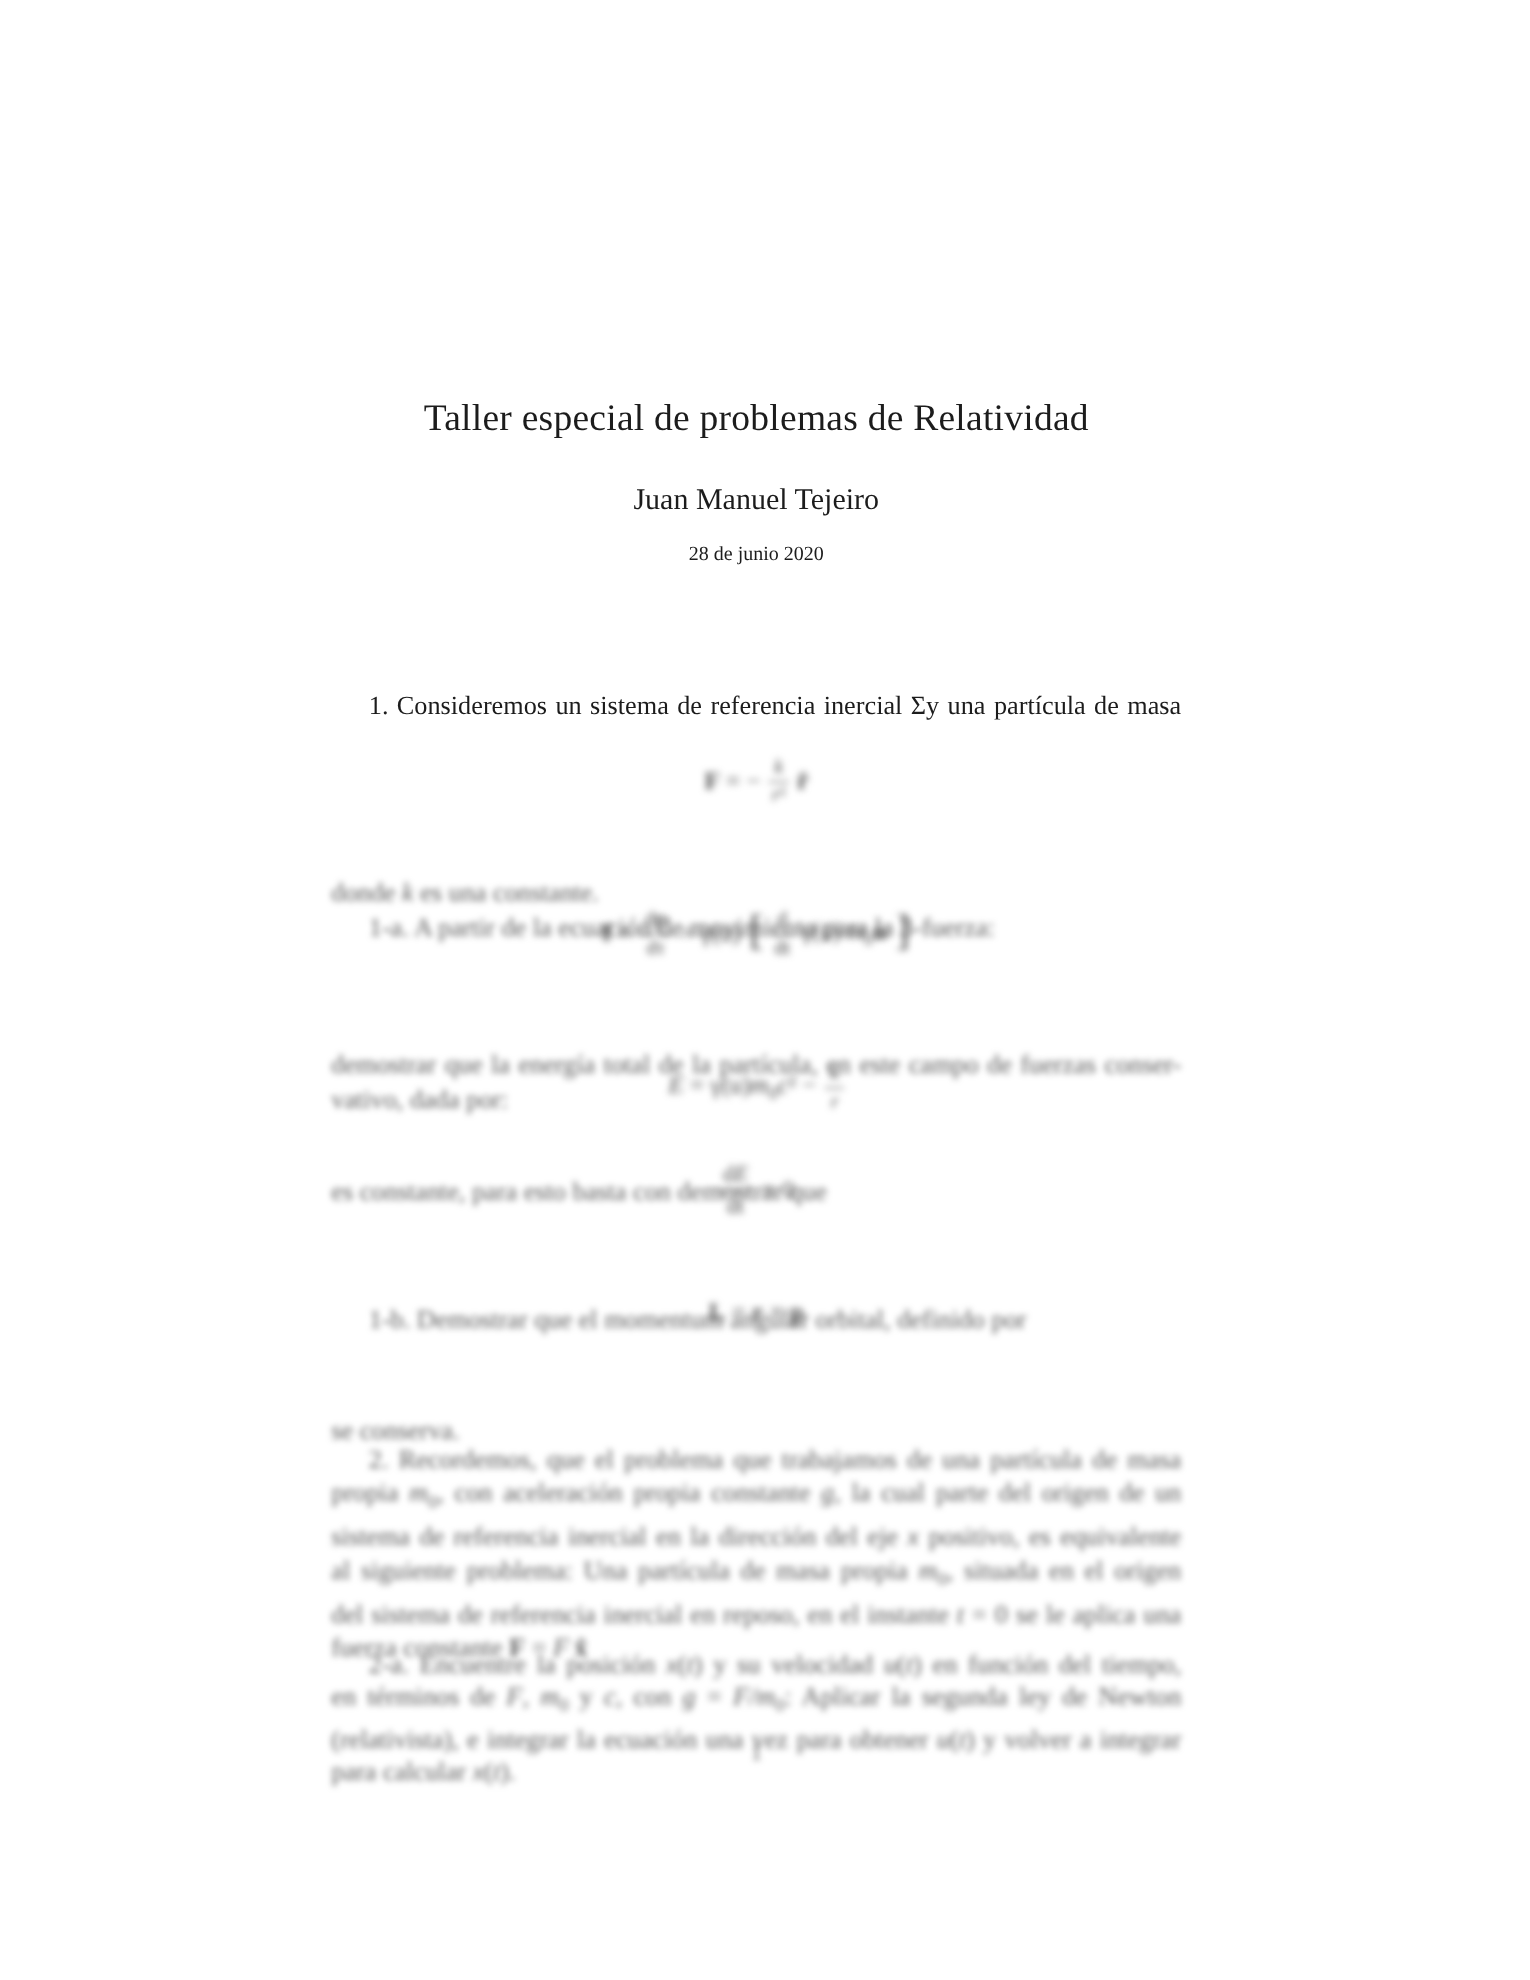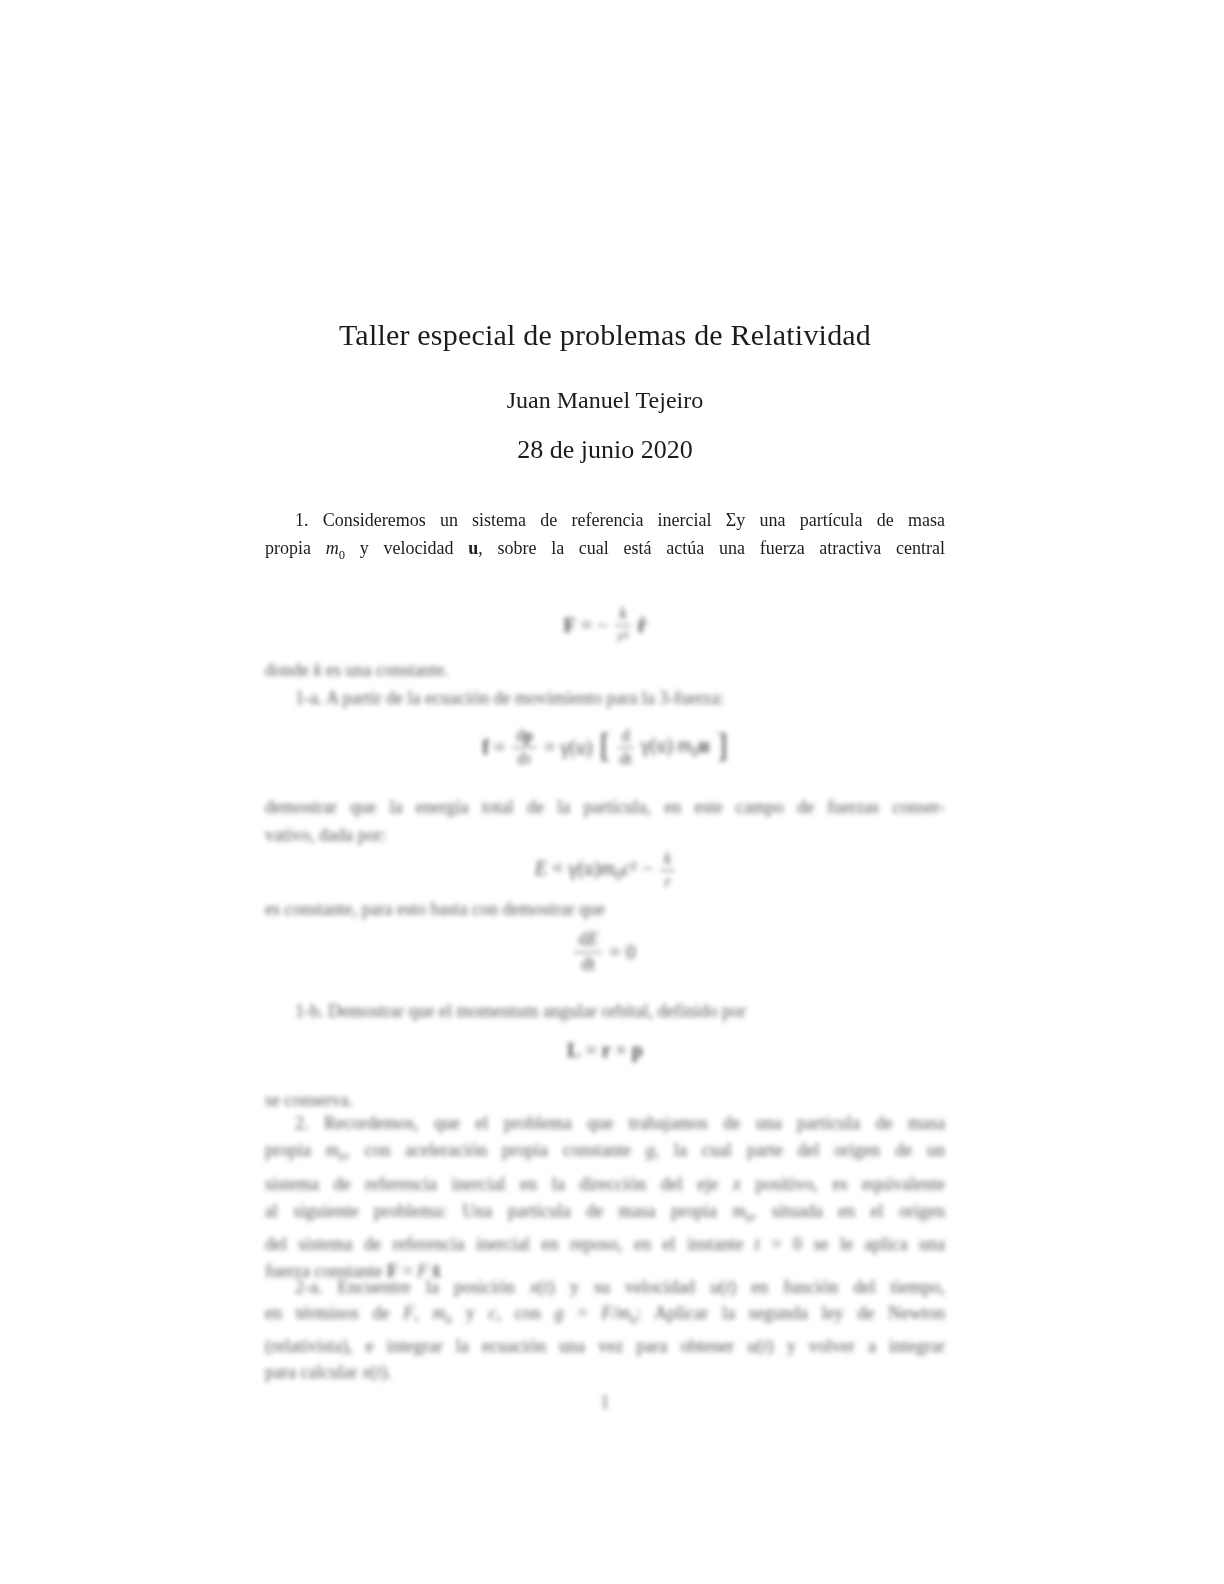--- a/index.html
+++ b/index.html
@@ -8,23 +8,23 @@
     width:976px; height:1584px;
     background:#ffffff;
     font-family:"Liberation Serif", "DejaVu Serif", serif;
     color:#1c1c1c;
     overflow:hidden;
   }
   .col { position:absolute; left:265px; width:680px; }
 
   .title { text-align:center; font-size:30px; letter-spacing:0.2px; }
   .author { text-align:center; font-size:24px; }
-  .date { text-align:center; font-size:26px; }
+  .date { text-align:center; font-size:16px; }
 
-  .body-text { font-size:18px; line-height:28px; }
+  .body-text { font-size:21px; line-height:28px;margin-top:44px; }
   .jline { text-align:justify; text-align-last:justify; white-space:normal; }
   .jline.last { text-align-last:left; }
   .indent { text-indent:30px; }
 
   
   .blur  { filter:blur(2.4px); color:#5a5a5a; }
   .blur2 { filter:blur(2.8px); color:#4a4a4a; }
 
   .eq {
     display:flex; justify-content:center; align-items:center;
@@ -45,21 +45,20 @@
 <body>
 
 <div class="page">
 
   <div class="col title" style="top:318px;">Taller especial de problemas de Relatividad</div>
   <div class="col author" style="top:387px;">Juan Manuel Tejeiro</div>
   <div class="col date" style="top:435px;">28 de junio 2020</div>
 
   <div class="col body-text" style="top:506px;">
     <div class="jline indent">1. Consideremos un sistema de referencia inercial Σy una partícula de masa</div>
-    <div class="jline">propia <i>m</i><sub>0</sub> y velocidad <b>u</b>, sobre la cual está actúa una fuerza atractiva central</div>
   </div>
 
   <div class="col eq blur2" style="top:605px;">
     <span><b>F</b> = −</span>
     <span class="frac">
       <span class="num"><i>k</i></span>
       <span class="den"><i>r</i>²</span>
     </span>
     <span><b>r̂</b></span>
   </div>

